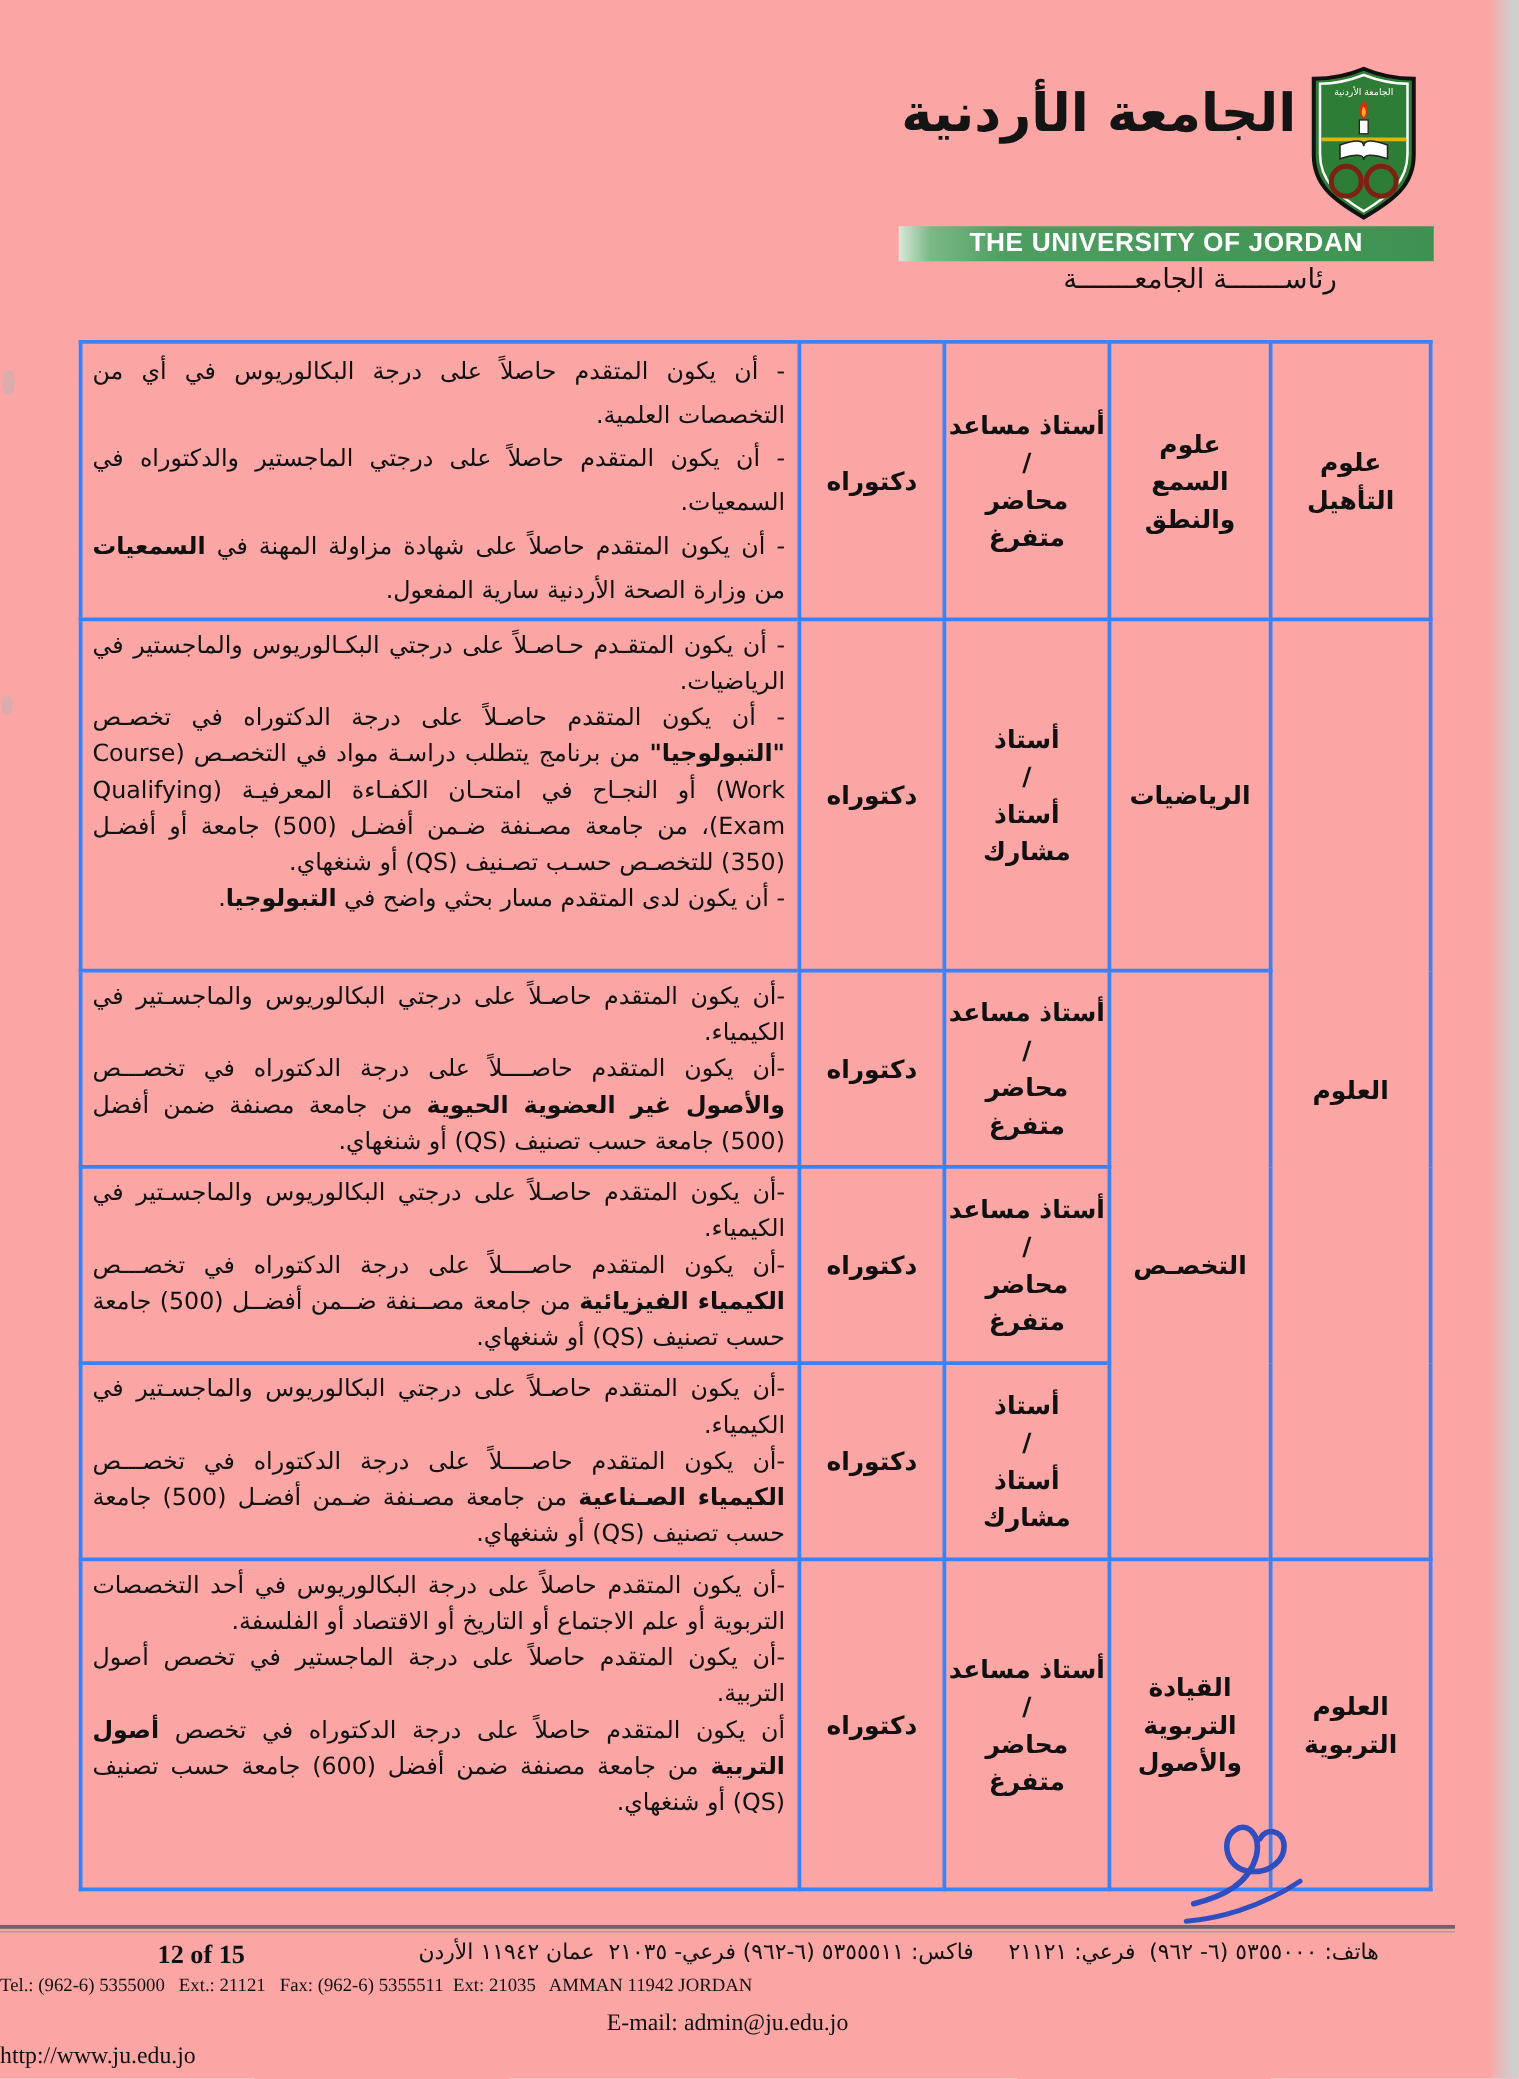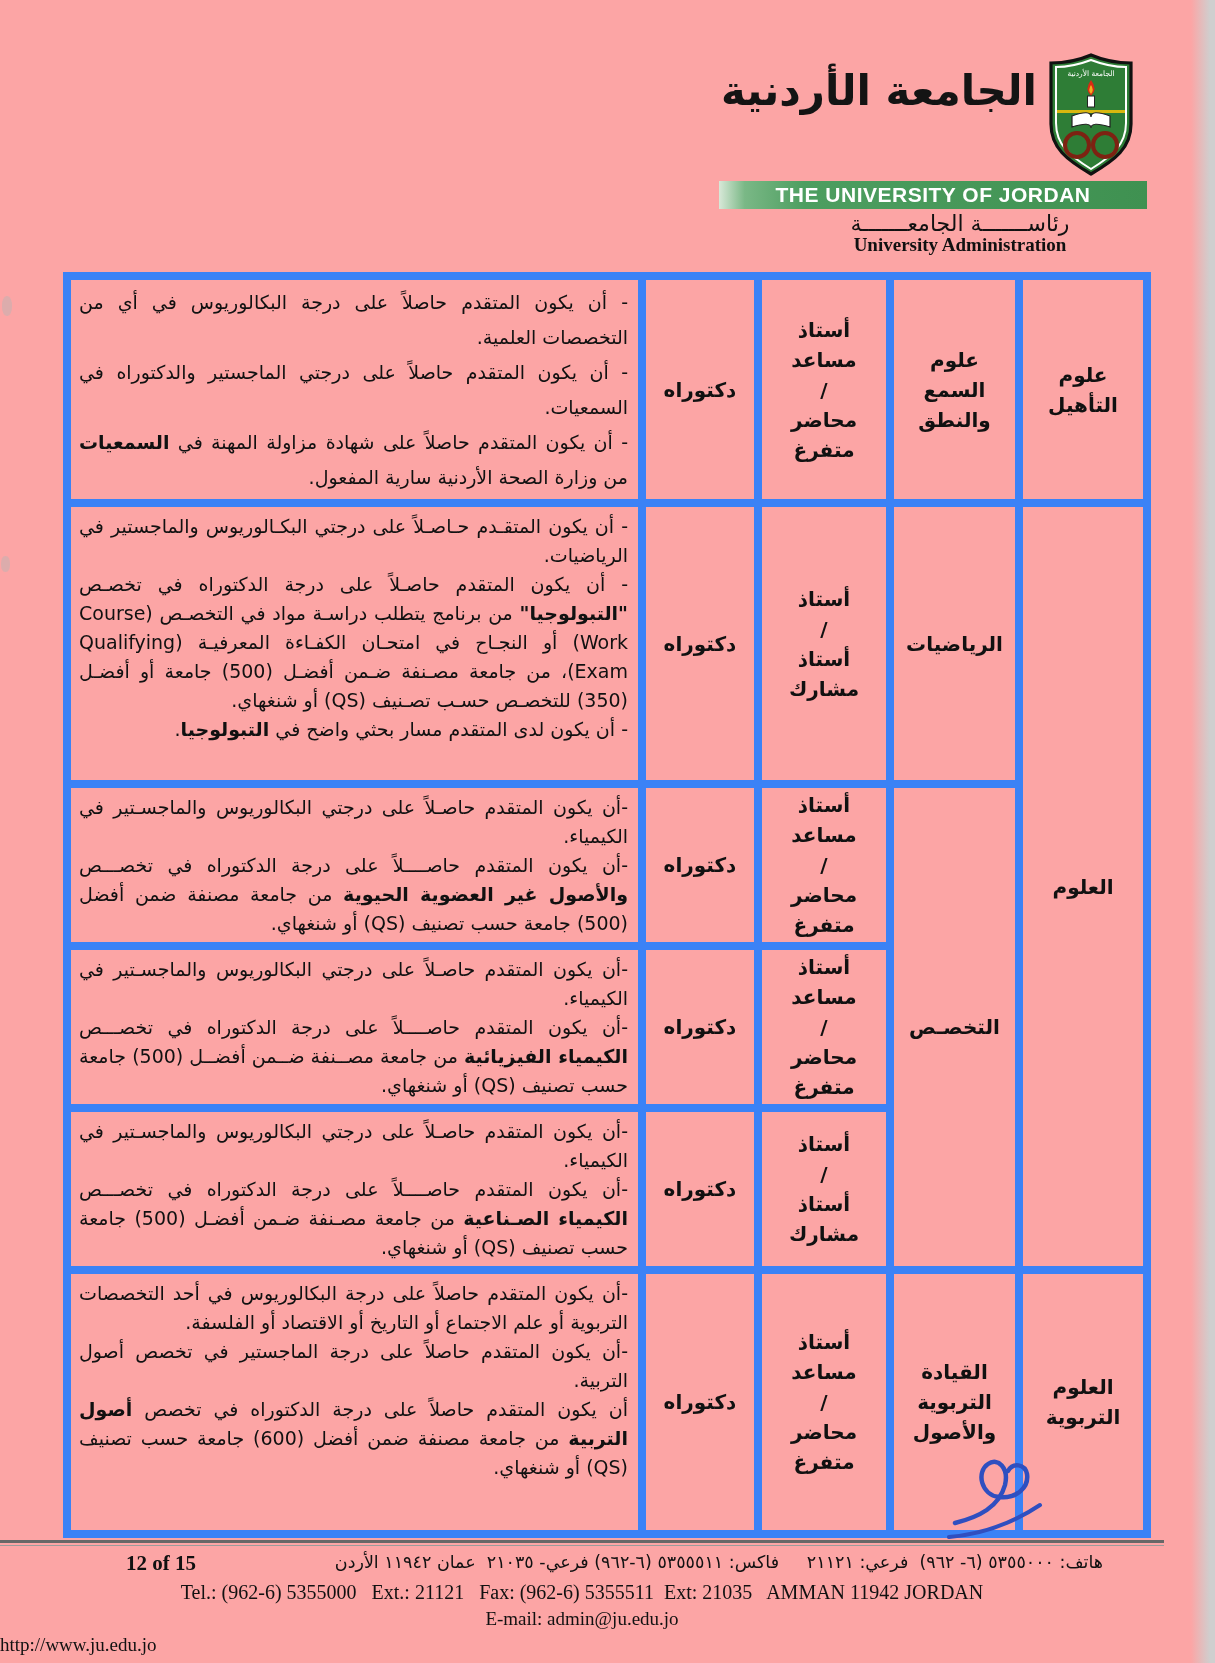--- a/index.html
+++ b/index.html
@@ -18,38 +18,38 @@
         text-align:center;color:#fff;font-weight:bold;font-size:21px;letter-spacing:.5px;
         font-family:"Liberation Sans",sans-serif;
         background:linear-gradient(90deg,#d8e8d8 0%,#7ab886 6%,#4d9e60 20%,#3f9151 100%);}
   .admin-ar{position:absolute;top:211px;right:68px;width:374px;text-align:center;font-size:22px;}
   .admin-en{position:absolute;top:234px;right:68px;width:374px;text-align:center;font-size:19px;
         font-weight:bold;font-family:"Liberation Serif",serif;}
 
   
   table.rtable{position:absolute;left:63px;top:272px;width:1080px;border-collapse:collapse;
         table-layout:fixed;direction:rtl;}
-  .rtable td{border:8px solid #3b82f6;}
+  .rtable td{border:3px solid #3b82f6;}
   .rtable td.center{text-align:center;vertical-align:middle;font-weight:bold;font-size:20px;
         white-space:pre-line;line-height:1.5;padding:0 2px;}
   .rtable td.req{vertical-align:top;text-align:justify;text-justify:inter-word;
         padding:5px 10px 4px 8px;font-size:19px;line-height:29px;}
   tr.r1 td.req{line-height:35px;}
   .bullet{text-align:justify;}
   .b{font-weight:bold;}
 
   
   .rule{position:absolute;top:1540px;left:0;width:1164px;height:2px;
         border-top:3px solid #676767;border-bottom:1px solid #9b9b9b;}
   .signature{position:absolute;left:945px;top:1447px;width:118px;height:98px;z-index:4;}
   .footer-ar{position:absolute;top:1552px;right:112px;direction:rtl;font-size:17.5px;white-space:pre;}
   .page-num{position:absolute;top:1551px;left:126px;font-family:"Liberation Serif",serif;
         font-weight:bold;font-size:21px;}
-  .footer-en{position:absolute;top:1581px;left:0;width:1164px;text-align:center;
-        font-family:"Liberation Serif",serif;font-size:20px;white-space:pre;}
+  .footer-en{position:absolute;top:1581px;left:0;width:1164px;
+        font-family:"Liberation Serif",serif;font-size:15px;white-space:pre;}
   .footer-email{position:absolute;top:1608px;left:0;width:1164px;text-align:center;
         font-family:"Liberation Serif",serif;font-size:19px;}
   .footer-url{position:absolute;top:1634px;left:0;width:1164px;text-align:left;
         font-family:Liberation Serif, serif;font-size:19px;}
 </style>
 </head>
 <body>
 
 <div class="page">
 
@@ -67,21 +67,20 @@
     <path d="M46 33 q3.5 5 0 9 q-3.5 -4 0 -9" fill="#f2b01c"></path>
     <rect x="42.5" y="44" width="7" height="11" fill="#ffffff" stroke="#222" stroke-width="1"></rect>
     <rect x="12" y="58" width="68" height="3" fill="#d8b70f"></rect>
     <path d="M27 64 q19 -7 19 1 q0 -8 19 -1 l0 11 q-19 -6 -19 1 q0 -7 -19 -1 Z" fill="#ffffff" stroke="#222" stroke-width="1.2"></path>
     <circle cx="32" cy="93" r="12" fill="none" stroke="#7d2212" stroke-width="4"></circle>
     <circle cx="60" cy="93" r="12" fill="none" stroke="#7d2212" stroke-width="4"></circle>
   </svg>
 
   <div class="band">THE UNIVERSITY OF JORDAN</div>
   <div class="admin-ar">رئاســـــــة الجامعـــــــة</div>
-  <div class="admin-en">University Administration</div>
 
   <table class="rtable">
     <colgroup>
       <col style="width:128px">
         <col style="width:129px">
         <col style="width:132px">
       <col style="width:116px">
         <col style="width:575px">
     </colgroup>
     <tbody>

